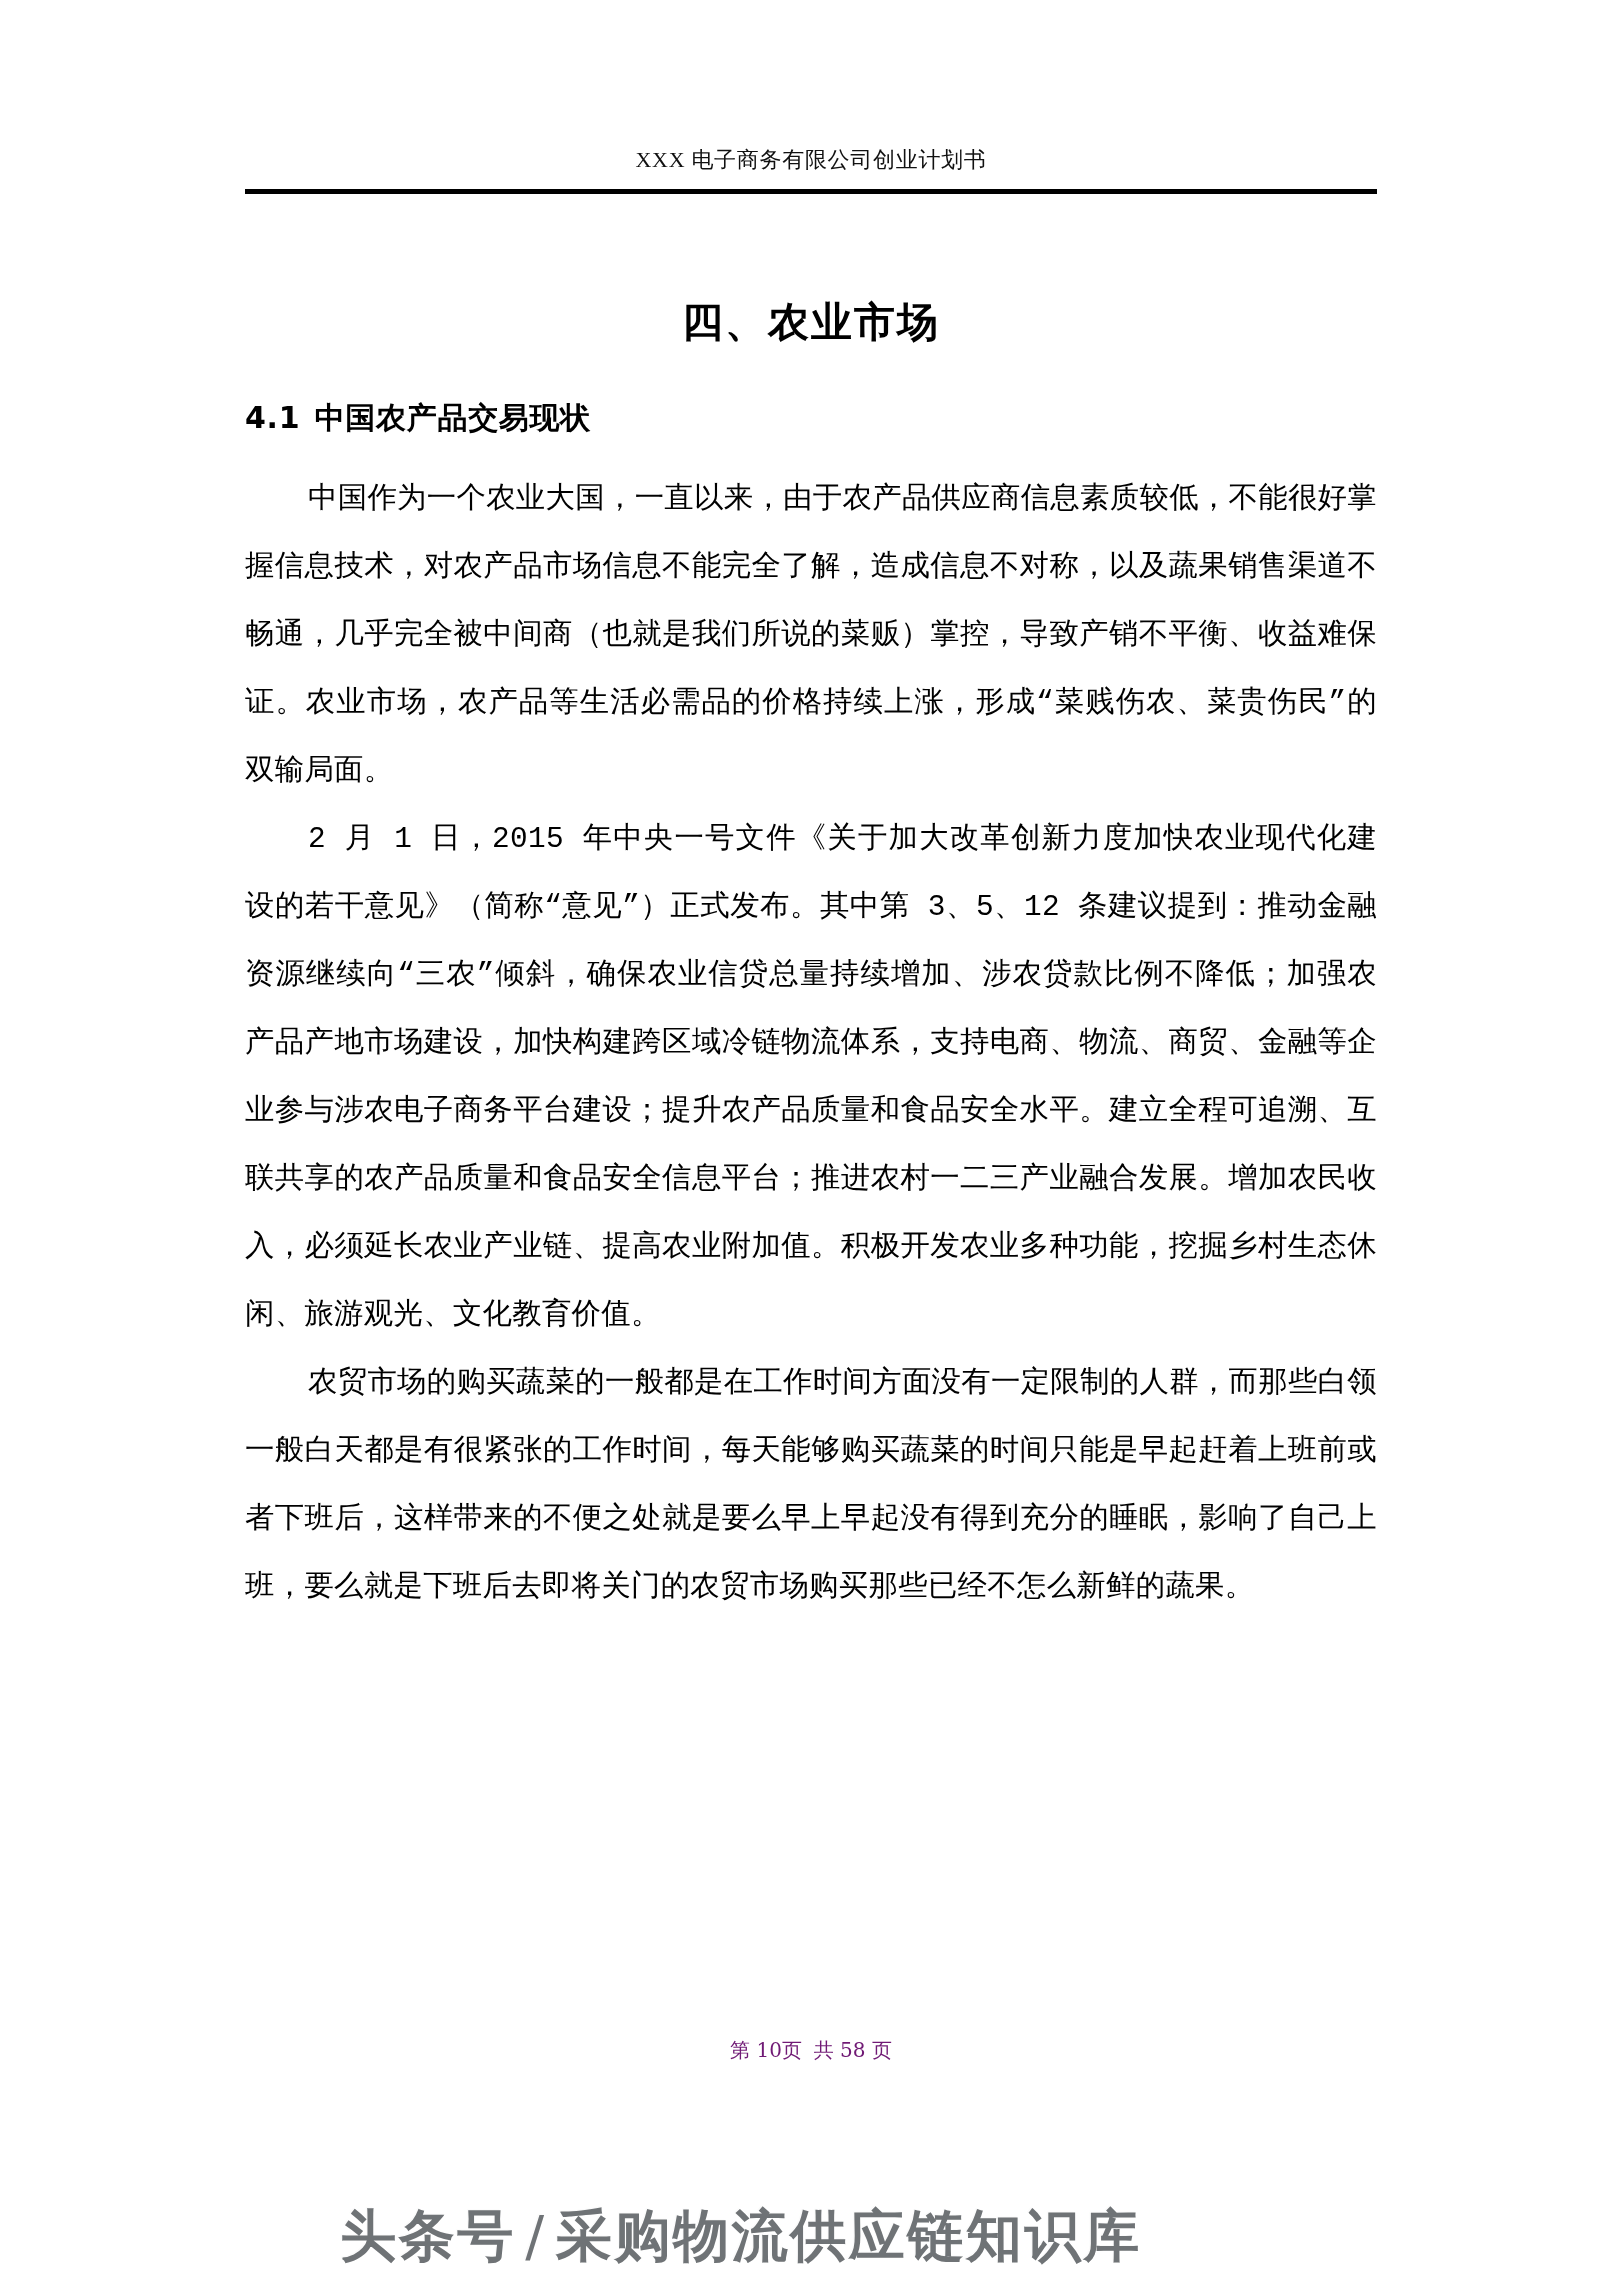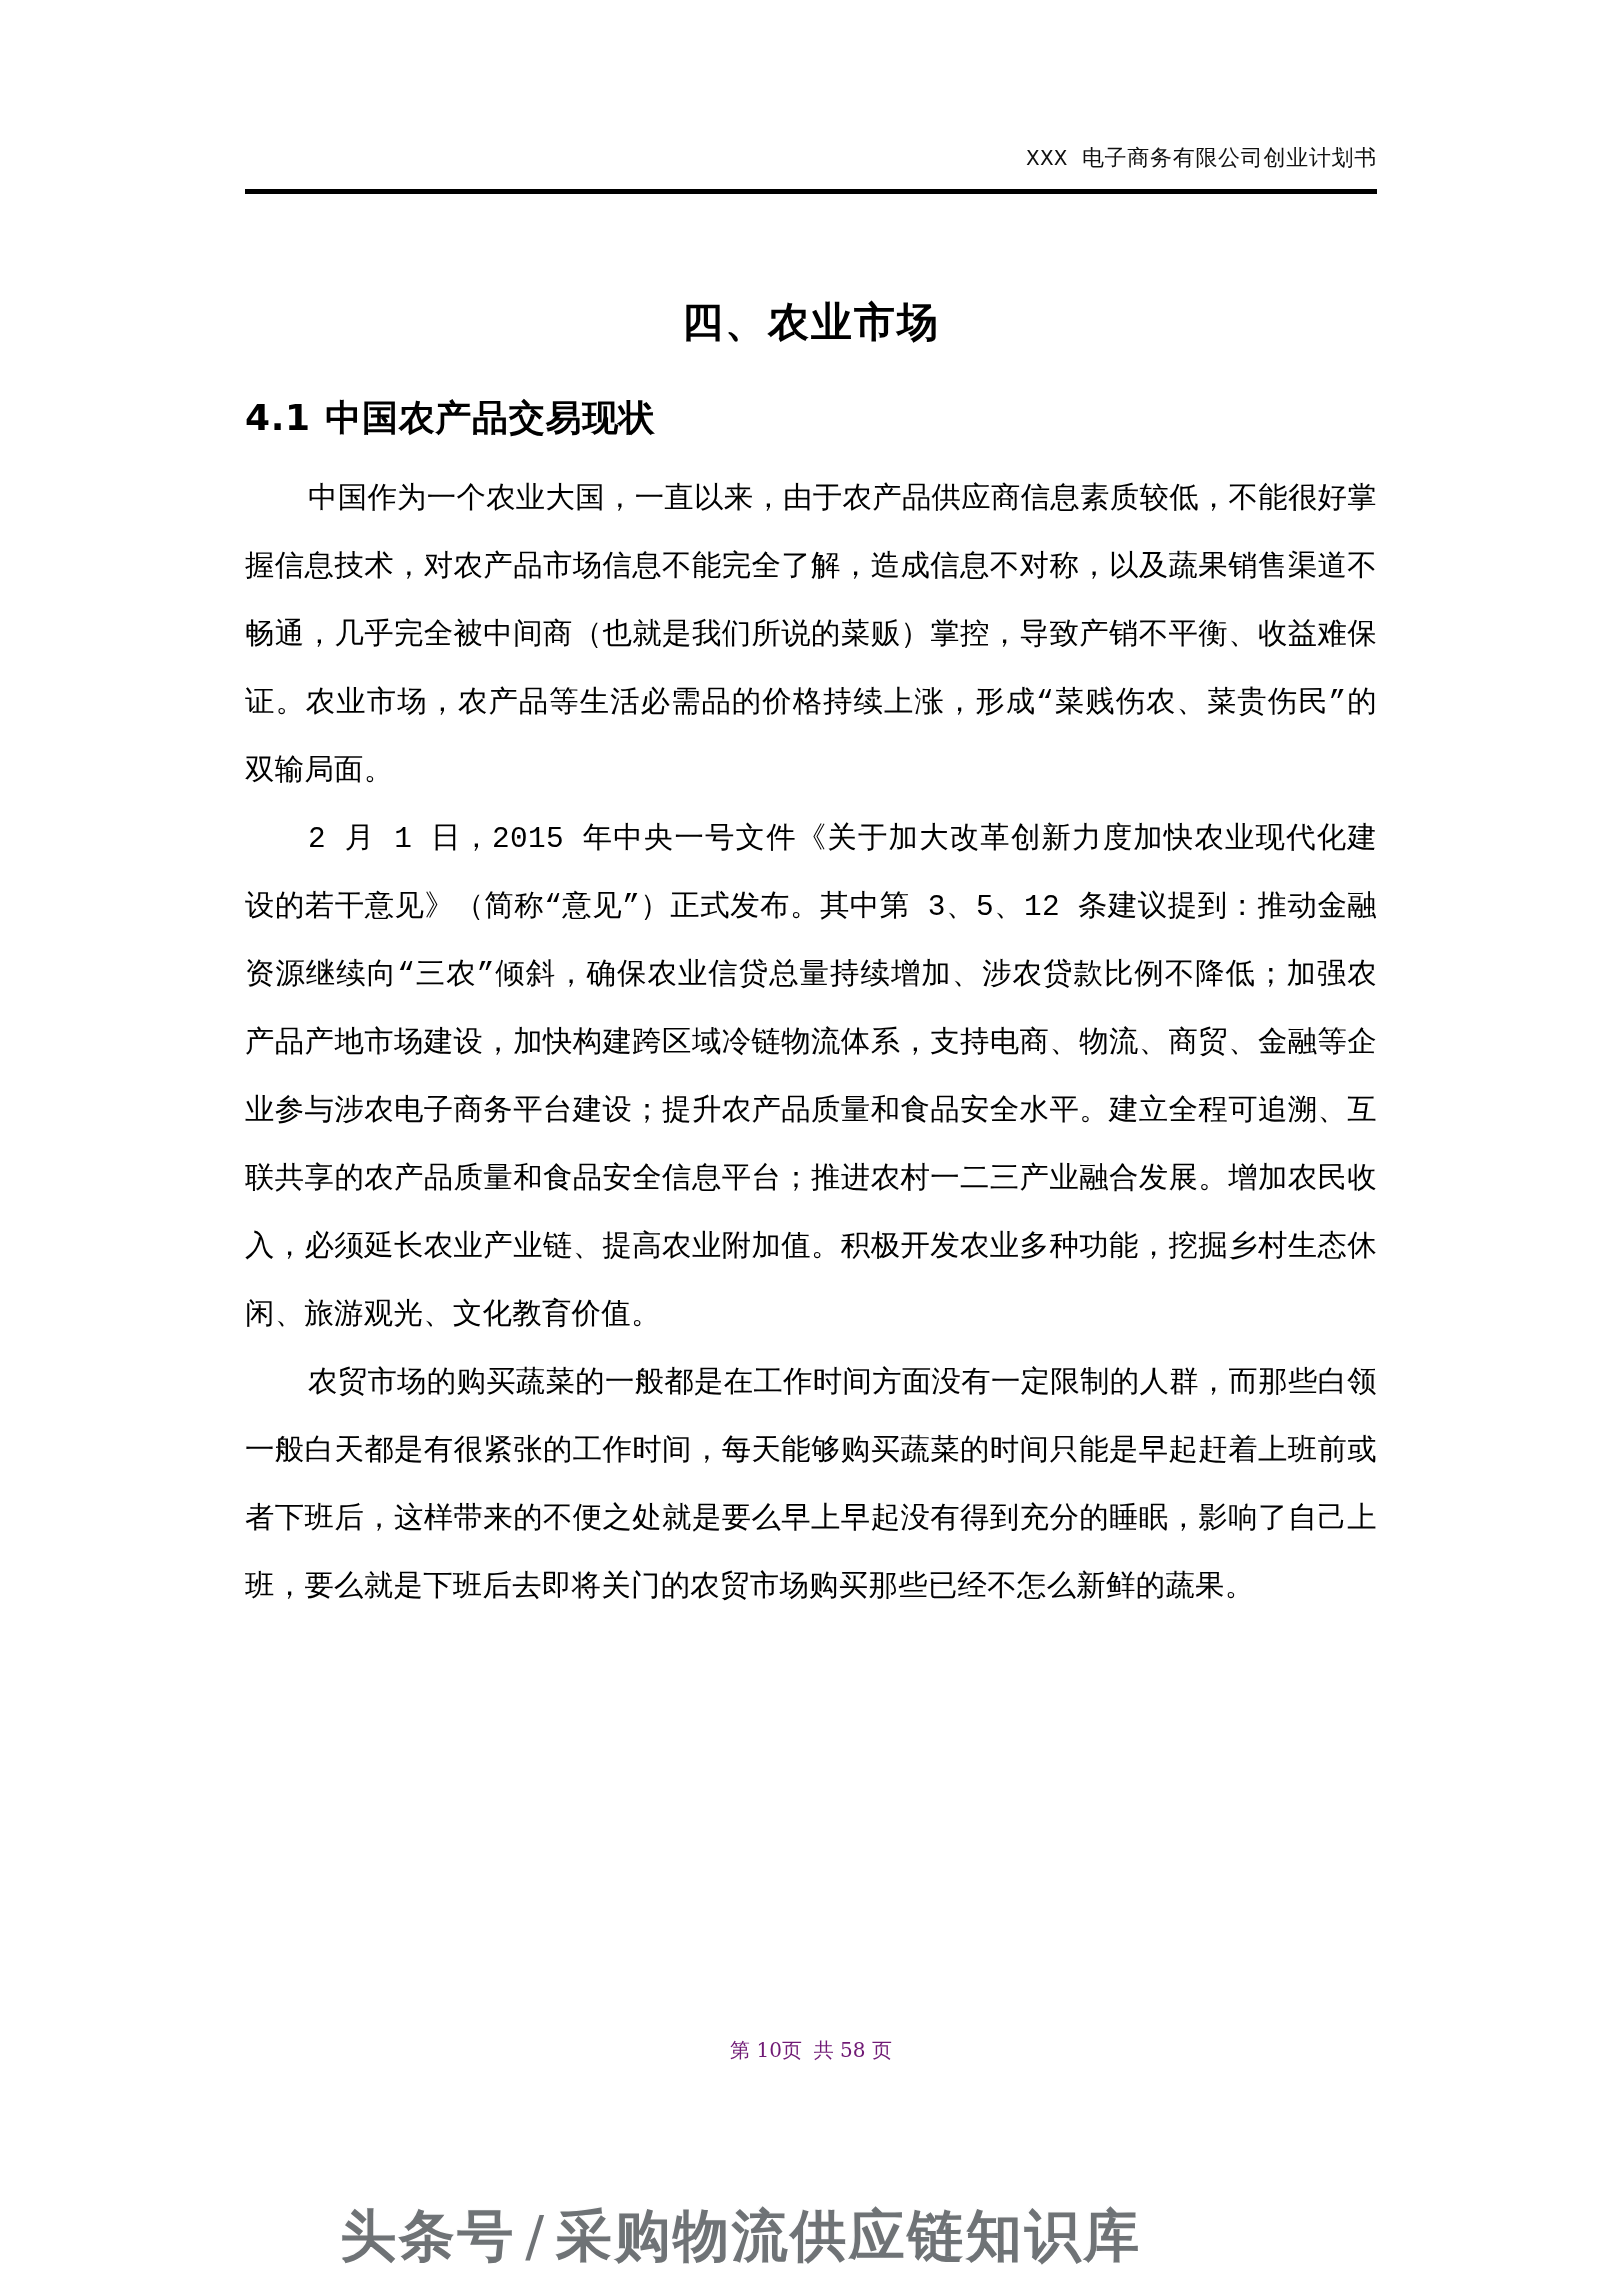--- a/index.html
+++ b/index.html
@@ -28,22 +28,22 @@
   
   #doc-header {
     position: absolute;
     left: 245px;
     top: 143px;
     width: 1132px;
     height: 51px;
   }
   #doc-header .header-text {
     display: block;
-    text-align: right;
-    font-family: Liberation Mono, monospace;
+    text-align: center;
+    font-family: Liberation Serif, serif;
     font-size: 22px;
     line-height: 34px;
     letter-spacing: 0.7px;
     color: #111111;
     white-space: nowrap;
   }
   #doc-header .header-rule {
     position: absolute;
     left: 0;
     top: 46px;
@@ -67,21 +67,21 @@
     font-size: 41px;
     line-height: 68px;
     letter-spacing: 2px;
     margin: 0 0 38px 0;
     color: #000000;
   }
 
   #section-heading {
     font-family: "DejaVu Sans", "Liberation Sans", sans-serif;
     font-weight: bold;
-    font-size: 36px;
+    font-size: 30px;
     line-height: 47px;
     letter-spacing: 0.7px;
     margin: 0 0 25px 0;
     color: #000000;
   }
   #section-heading .sec-num { margin-right: 14.4px; }
 
   .body-paragraph {
     font-family: Liberation Mono, monospace;
     font-size: 29.4px;

